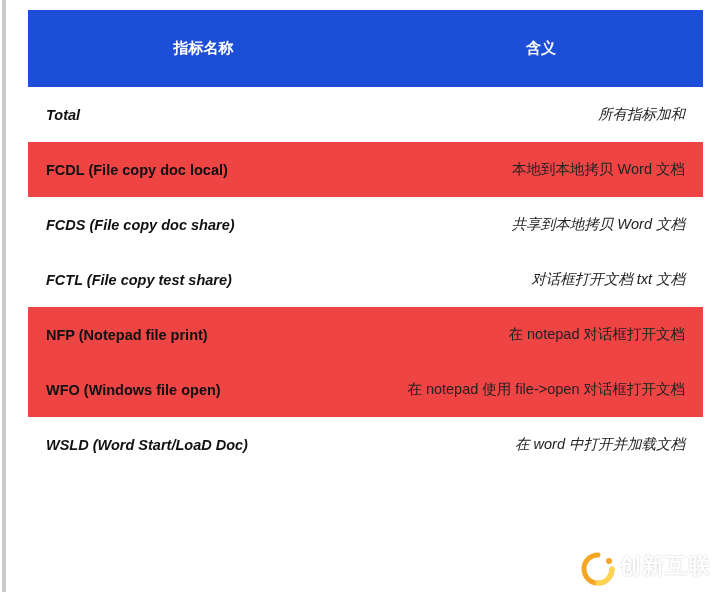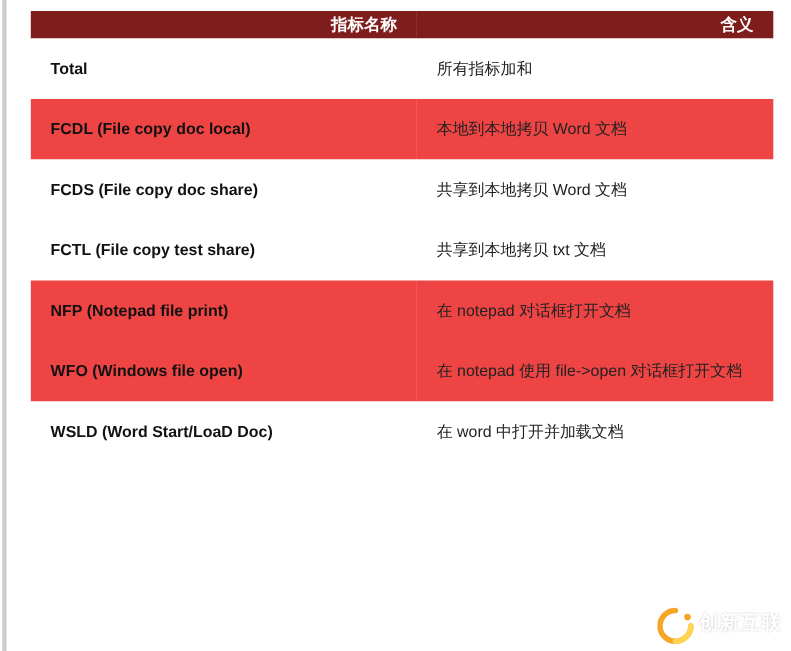--- a/index.html
+++ b/index.html
@@ -20,41 +20,41 @@
       background: #ccc;
     }
     .table-wrap {
       padding: 10px 16px 10px 28px;
     }
     table {
       width: 100%;
       border-collapse: collapse;
     }
     thead th {
-      background: #7f1d1d;
+      background: #1d4ed8;
       color: #fff;
       font-weight: bold;
       font-size: 15px;
-      padding: 3px 18px;
-      text-align: right;
+      padding: 29px 18px;
+      text-align: center;
     }
     tbody td {
       font-size: 14.5px;
       padding: 18px 18px;
       color: #222;
       vertical-align: middle;
     }
     tbody td:first-child {
       font-weight: bold;
       color: #111;
     }
-    tbody tr.odd td { background: #ffffff; }
+    tbody tr.odd td { background: #ffffff; font-style: italic; }
     tbody tr.even td { background: #ef4444; }
     td.col1 { width: 52%; }
-    td.col2 { width: 48%; }
+    td.col2 { width: 48%; text-align: right; }
     .watermark {
       position: absolute;
       right: 8px;
       bottom: 6px;
       display: flex;
       align-items: center;
       opacity: 0.95;
       pointer-events: none;
     }
     .wm-logo {
@@ -65,21 +65,21 @@
     .wm-logo svg { display: block; }
     .wm-txt {
       display: flex;
       flex-direction: column;
       margin-left: 4px;
       line-height: 1;
     }
     .wm-cn {
       color: #fff;
       font-weight: bold;
-      font-size: 18px;
+      font-size: 22px;
       text-shadow: 0 0 2px rgba(0,0,0,.25);
       letter-spacing: 1px;
     }
     .wm-en {
       color: #fff;
       font-size: 6px;
       letter-spacing: 0.3px;
     }
   </style>
 </head>
@@ -103,21 +103,21 @@
       <tr class="even">
         <td class="col1">FCDL (File copy doc local)</td>
         <td class="col2">本地到本地拷贝 Word 文档</td>
       </tr>
       <tr class="odd">
         <td class="col1">FCDS (File copy doc share)</td>
         <td class="col2">共享到本地拷贝 Word 文档</td>
       </tr>
       <tr class="odd">
         <td class="col1">FCTL (File copy test share)</td>
-        <td class="col2">共享到本地拷贝 txt 文档</td>
+        <td class="col2">对话框打开文档 txt 文档</td>
       </tr>
       <tr class="even">
         <td class="col1">NFP (Notepad file print)</td>
         <td class="col2">在 notepad 对话框打开文档</td>
       </tr>
       <tr class="even">
         <td class="col1">WFO (Windows file open)</td>
         <td class="col2">在 notepad 使用 file-&gt;open 对话框打开文档</td>
       </tr>
       <tr class="odd">

